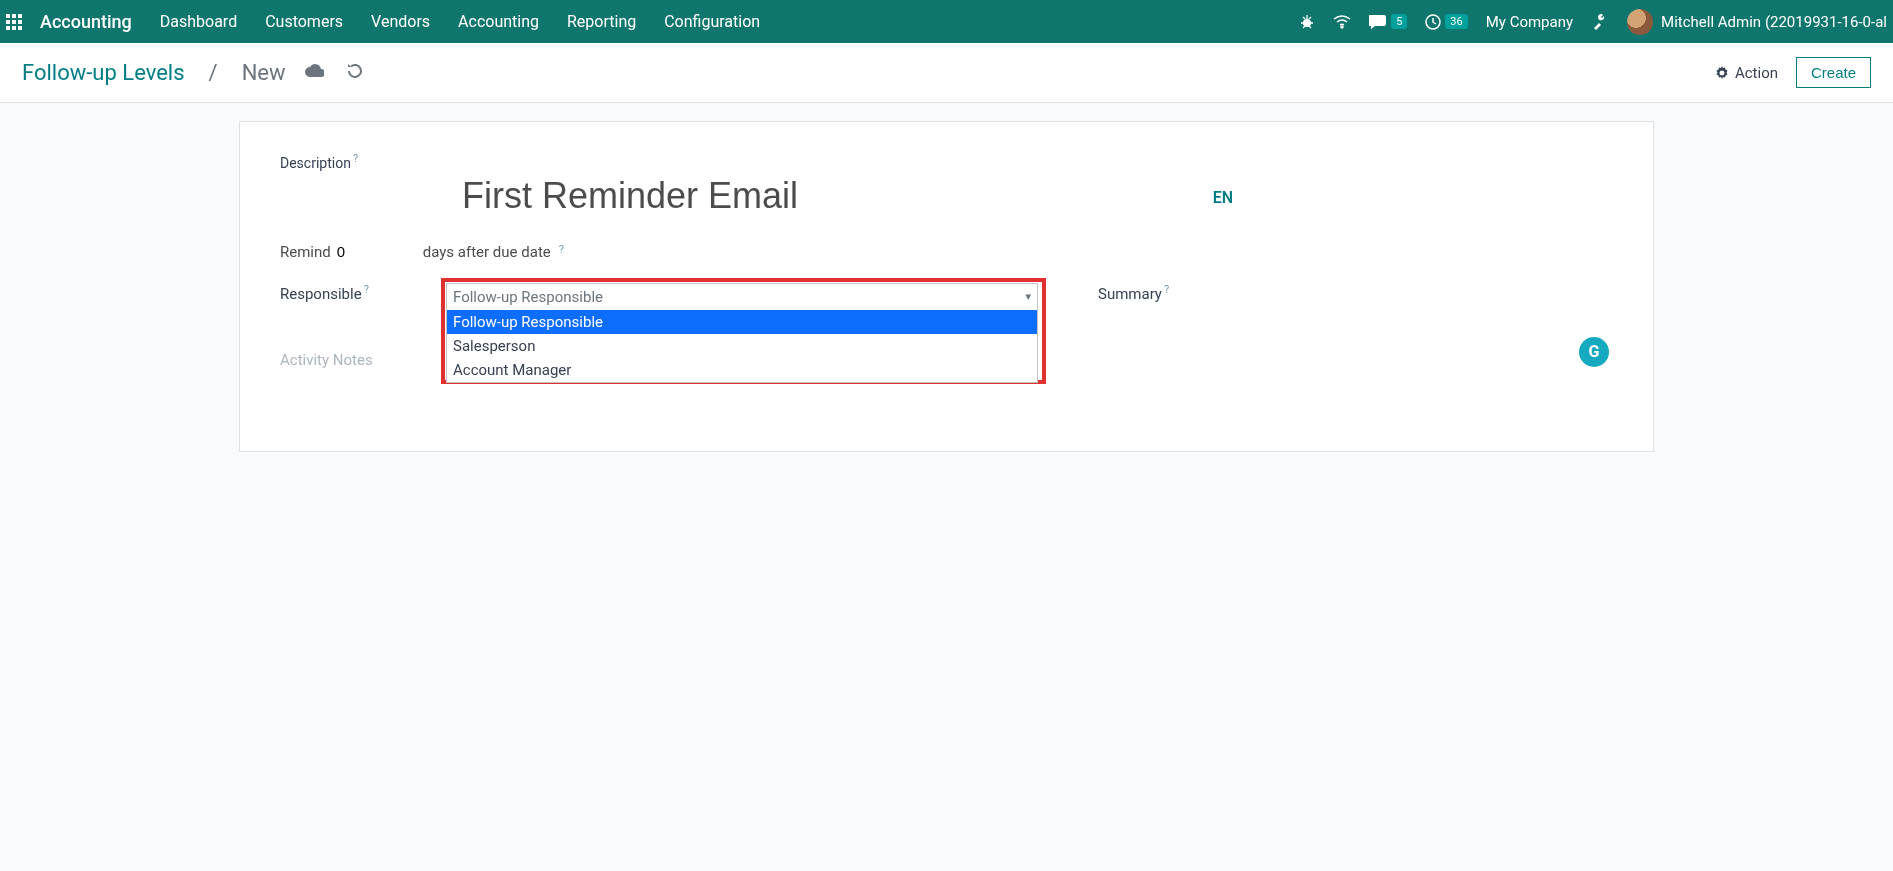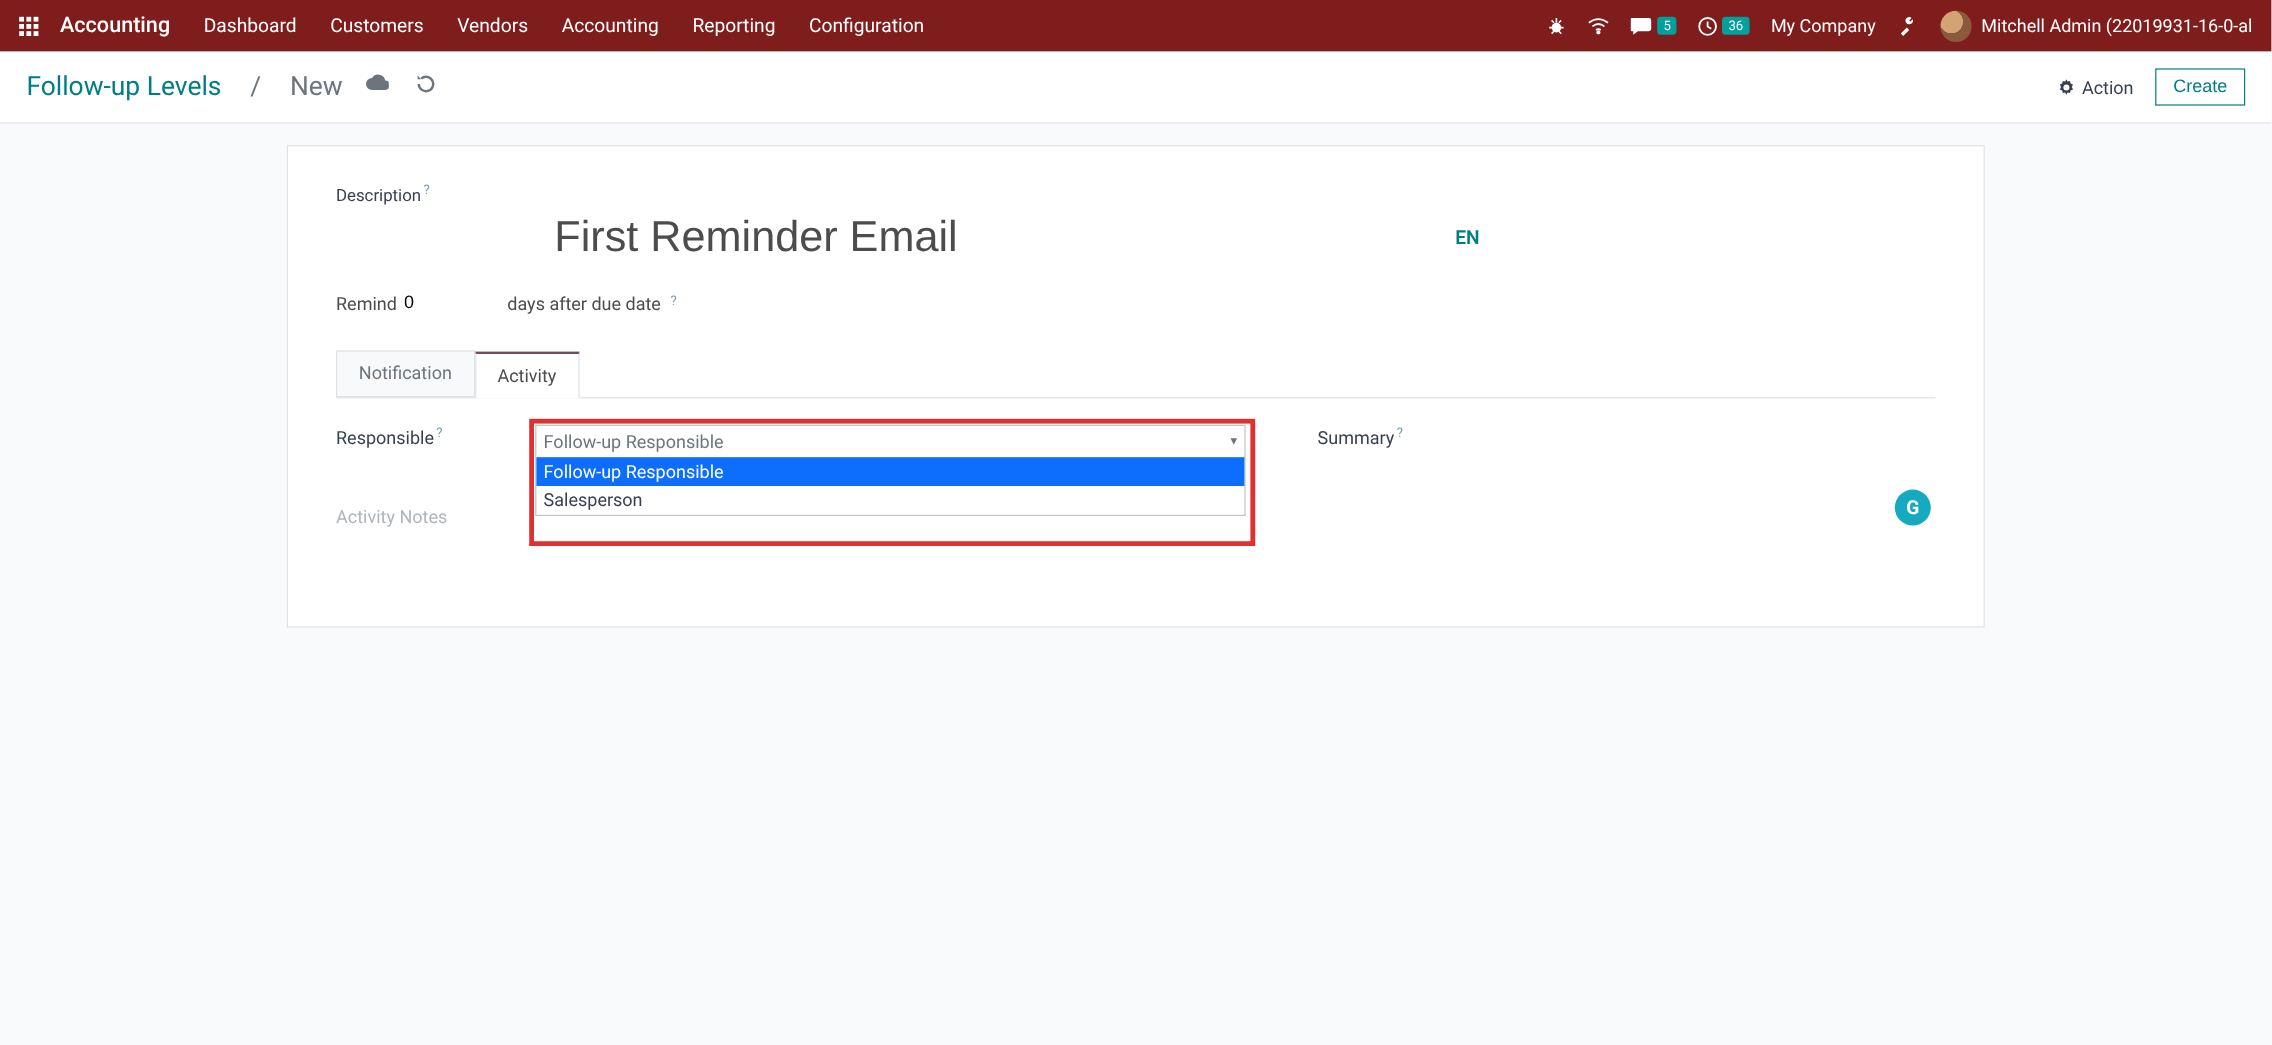--- a/index.html
+++ b/index.html
@@ -5,26 +5,26 @@
   * { box-sizing: border-box; margin: 0; padding: 0; }
   body {
     font-family: -apple-system, BlinkMacSystemFont, "Segoe UI", Roboto, "Helvetica Neue", Arial, sans-serif;
     font-size: 14px;
     color: #374151;
     background: #f9fafb;
   }
 
   
   .topbar {
-    background: #7f1d1d;
+    background: #0f766e;
     color: #fff;
     height: 43px;
     display: flex;
     align-items: center;
-    padding: 0 16px;
+    padding: 0 6px;
     gap: 18px;
   }
   .apps-icon {
     display: grid;
     grid-template-columns: repeat(3, 4px);
     grid-template-rows: repeat(3, 4px);
     gap: 2px;
     cursor: pointer;
   }
   .apps-icon span { background: #fff; }
@@ -247,42 +247,39 @@
     </div>
     <div class="lang-btn">EN</div>
 
     <div class="remind-row">
       <span>Remind</span>
       <input value="0" style="">
       <span>days after due date</span>
         <span class="hint">?</span>
     </div>
 
-    <div class="tabs">
-      <div class="tab inactive">Notification</div>
-      <div class="tab active">Activity</div>
-    </div>
 
     <div class="tab-body">
 
       <div class="col">
 
 
         <div class="field-row">
           <div class="fl">
             <span>Responsible</span><span class="hint">?</span>
           </div>
           <div class="dropdown-wrap">
             <div class="dropdown-input">
               <span>Follow-up Responsible</span>
               <span class="dropdown-caret">▾</span>
             </div>
             <div class="dropdown-options">
               <div class="selected">Follow-up Responsible</div>
               <div>Salesperson</div>
+              <div>Account Manager</div>
             </div>
             <div class="dropdown-highlight"></div>
           </div>
         </div>
 
         <div class="field-row muted" style="margin-top:40px;">
           <div class="fl">Activity Notes</div>
         </div>
 
       </div>

